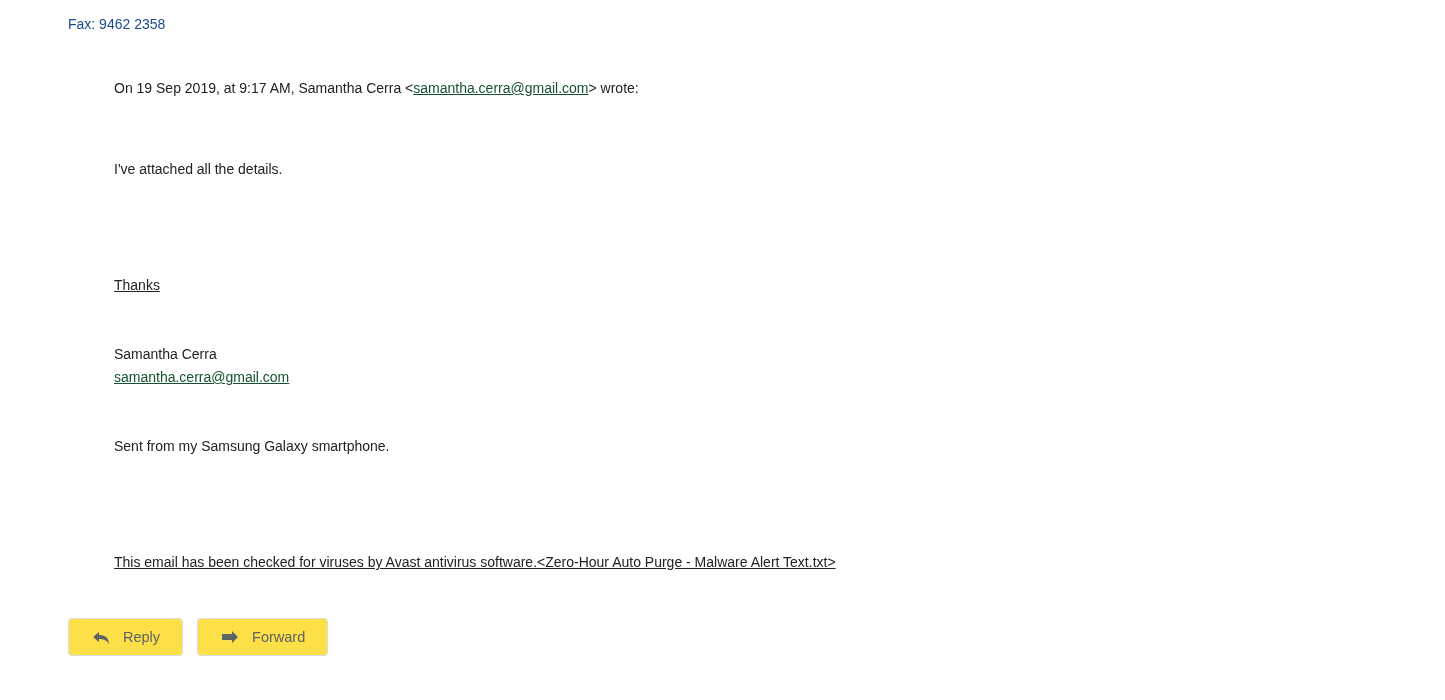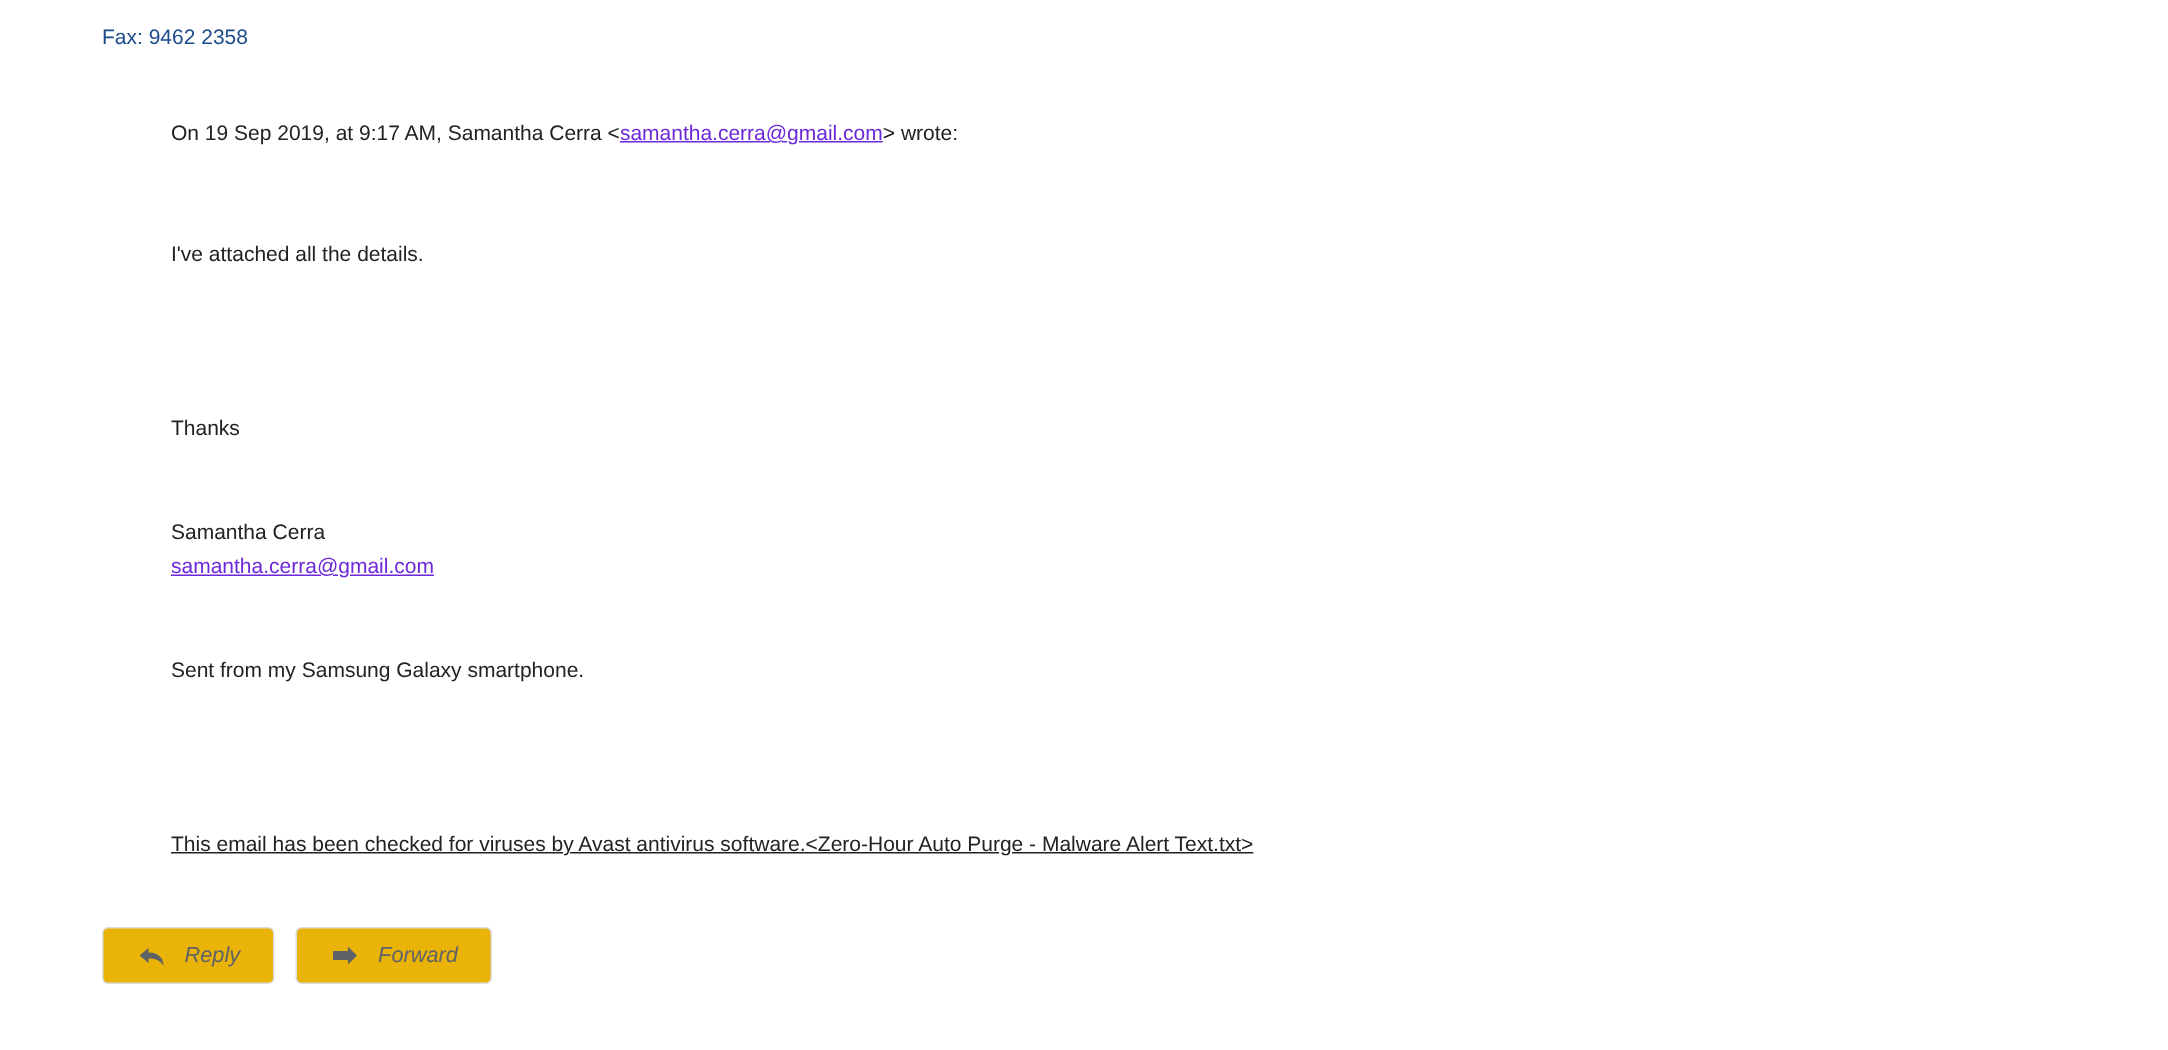--- a/index.html
+++ b/index.html
@@ -27,33 +27,34 @@
       position: absolute;
       top: 78px;
       left: 114px;
       width: 1200px;
       line-height: 1.5;
     }
     .quote-header {
       margin-bottom: 60px;
     }
     .email-link {
-      color: #6d28d9;
+      color: #14532d;
       text-decoration: underline;
       cursor: pointer;
       margin-top: 13px;
     }
     .paragraph {
       margin-bottom: 22px;
     }
     .attached-line {
       margin-bottom: 95px;
     }
     .thanks {
       margin-bottom: 48px;
+      text-decoration: underline;
     }
     .signature-name {
       margin-bottom: 2px;
     }
     .signature-email {
       margin-bottom: 48px;
     }
     .sent-from {
       margin-bottom: 95px;
     }
@@ -67,28 +68,27 @@
       top: 618px;
       display: flex;
       gap: 14px;
     }
     .action-button {
       display: flex;
       align-items: center;
       gap: 12px;
       border: 1px solid #dadce0;
       border-radius: 4px;
-      background: #eab308;
+      background: #fde047;
       padding: 10px 22px;
       font-size: 14.5px;
       color: #5f6368;
       font-weight: 500;
       cursor: pointer;
       font-family: inherit;
-      font-style: italic;
     }
     .icon {
       width: 20px;
       height: 16px;
       display: inline-flex;
       align-items: center;
       justify-content: center;
     }
   </style>
 </head>

